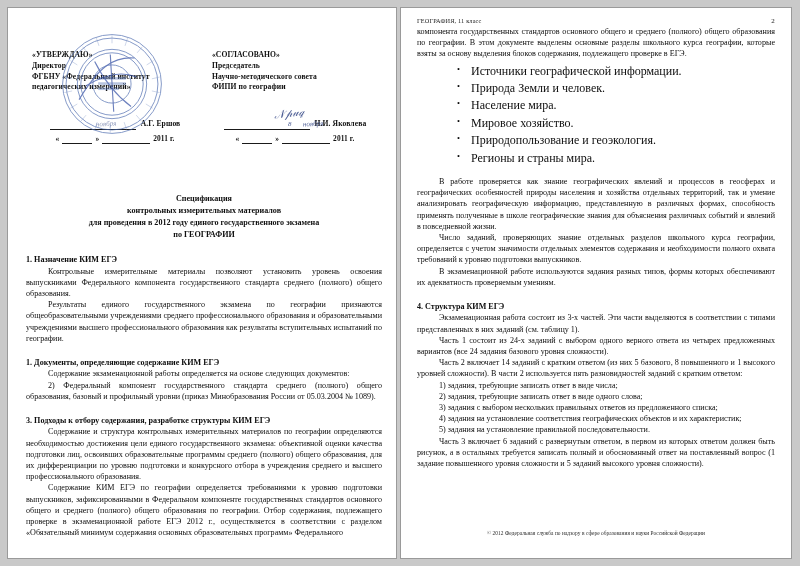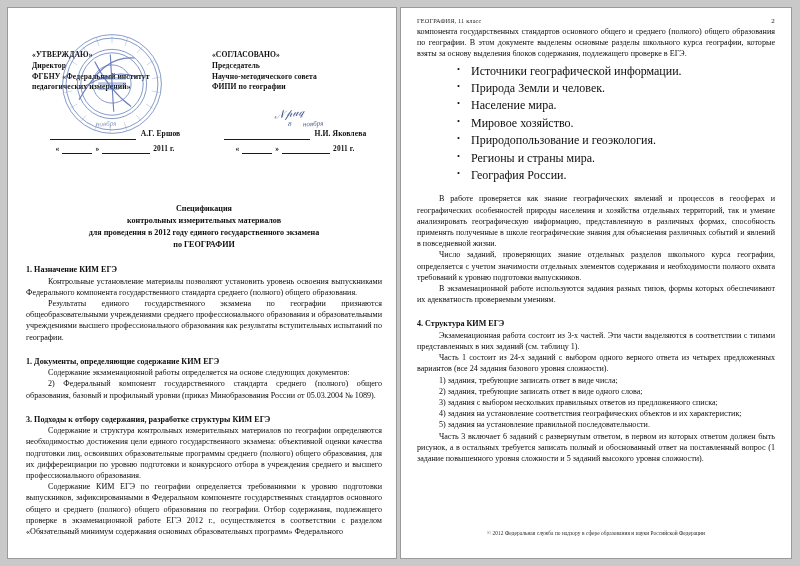--- a/index.html
+++ b/index.html
@@ -37,21 +37,21 @@
   .approval-col {
     width: 48%;
     text-align: left;
     font-weight: bold;
     font-size: 7.6px;
     line-height: 1.42;
     color: #101010;
     letter-spacing: .1px;
   }
   .sig-block {
-    margin-top: 36px;
+    margin-top: 26px;
     position: relative;
     font-weight: bold;
     font-size: 7.6px;
     color: #101010;
   }
   .sig-line {
     display: flex;
     align-items: flex-end;
     justify-content: center;
     gap: 5px;
@@ -257,21 +257,21 @@
       </svg>
 
       <div class="doc-title">
         <div>Спецификация</div>
         <div>контрольных измерительных материалов</div>
         <div>для проведения в 2012 году единого государственного экзамена</div>
         <div>по ГЕОГРАФИИ</div>
       </div>
 
       <h2 class="sec">1. Назначение КИМ ЕГЭ</h2>
-      <p class="body">Контрольные установление материалы позволяют установить уровень освоения выпускниками Федерального компонента государственного стандарта среднего (полного) общего образования.</p>
+      <p class="body">Контрольные измерительные материалы позволяют установить уровень освоения выпускниками Федерального компонента государственного стандарта среднего (полного) общего образования.</p>
       <p class="body">Результаты единого государственного экзамена по географии признаются общеобразовательными учреждениями среднего профессионального образования и образовательными учреждениями высшего профессионального образования как результаты вступительных испытаний по географии.</p>
 
       <h2 class="sec">1. Документы, определяющие содержание КИМ ЕГЭ</h2>
       <p class="body">Содержание экзаменационной работы определяется на основе следующих документов:</p>
       <p class="body">2) Федеральный компонент государственного стандарта среднего (полного) общего образования, базовый и профильный уровни (приказ Минобразования России от 05.03.2004 № 1089).</p>
 
       <h2 class="sec">3. Подходы к отбору содержания, разработке структуры КИМ ЕГЭ</h2>
       <p class="body">Содержание и структура контрольных измерительных материалов по географии определяются необходимостью достижения цели единого государственного экзамена: объективной оценки качества подготовки лиц, освоивших образовательные программы среднего (полного) общего образования, для их дифференциации по уровню подготовки и конкурсного отбора в учреждения среднего и высшего профессионального образования.</p>
       <p class="body">Содержание КИМ ЕГЭ по географии определяется требованиями к уровню подготовки выпускников, зафиксированными в Федеральном компоненте государственных стандартов основного общего и среднего (полного) общего образования по географии. Отбор содержания, подлежащего проверке в экзаменационной работе ЕГЭ 2012 г., осуществляется в соответствии с разделом «Обязательный минимум содержания основных образовательных программ» Федерального</p>
 
@@ -288,30 +288,30 @@
 
       <p class="body noind">компонента государственных стандартов основного общего и среднего (полного) общего образования по географии. В этом документе выделены основные разделы школьного курса географии, которые взяты за основу выделения блоков содержания, подлежащего проверке в ЕГЭ.</p>
 
       <ul class="bullets">
         <li>Источники географической информации.</li>
         <li>Природа Земли и человек.</li>
         <li>Население мира.</li>
         <li>Мировое хозяйство.</li>
         <li>Природопользование и геоэкология.</li>
         <li>Регионы и страны мира.</li>
-        <li>География России.</li>
       </ul>
 
       <p class="body">В работе проверяется как знание географических явлений и процессов в геосферах и географических особенностей природы населения и хозяйства отдельных территорий, так и умение анализировать географическую информацию, представленную в различных формах, способность применять полученные в школе географические знания для объяснения различных событий и явлений в повседневной жизни.</p>
       <p class="body">Число заданий, проверяющих знание отдельных разделов школьного курса географии, определяется с учетом значимости отдельных элементов содержания и необходимости полного охвата требований к уровню подготовки выпускников.</p>
       <p class="body">В экзаменационной работе используются задания разных типов, формы которых обеспечивают их адекватность проверяемым умениям.</p>
 
       <h2 class="sec">4. Структура КИМ ЕГЭ</h2>
       <p class="body">Экзаменационная работа состоит из 3-х частей. Эти части выделяются в соответствии с типами представленных в них заданий (см. таблицу 1).</p>
       <p class="body">Часть 1 состоит из 24-х заданий с выбором одного верного ответа из четырех предложенных вариантов (все 24 задания базового уровня сложности).</p>
+      <p class="body">Часть 2 включает 14 заданий с кратким ответом (из них 5 базового, 8 повышенного и 1 высокого уровней сложности). В части 2 используется пять разновидностей заданий с кратким ответом:</p>
 
       <p class="body">1) задания, требующие записать ответ в виде числа;</p>
       <p class="body">2) задания, требующие записать ответ в виде одного слова;</p>
       <p class="body">3) задания с выбором нескольких правильных ответов из предложенного списка;</p>
       <p class="body">4) задания на установление соответствия географических объектов и их характеристик;</p>
       <p class="body">5) задания на установление правильной последовательности.</p>
 
       <p class="body">Часть 3 включает 6 заданий с развернутым ответом, в первом из которых ответом должен быть рисунок, а в остальных требуется записать полный и обоснованный ответ на поставленный вопрос (1 задание повышенного уровня сложности и 5 заданий высокого уровня сложности).</p>
 
     </div>

